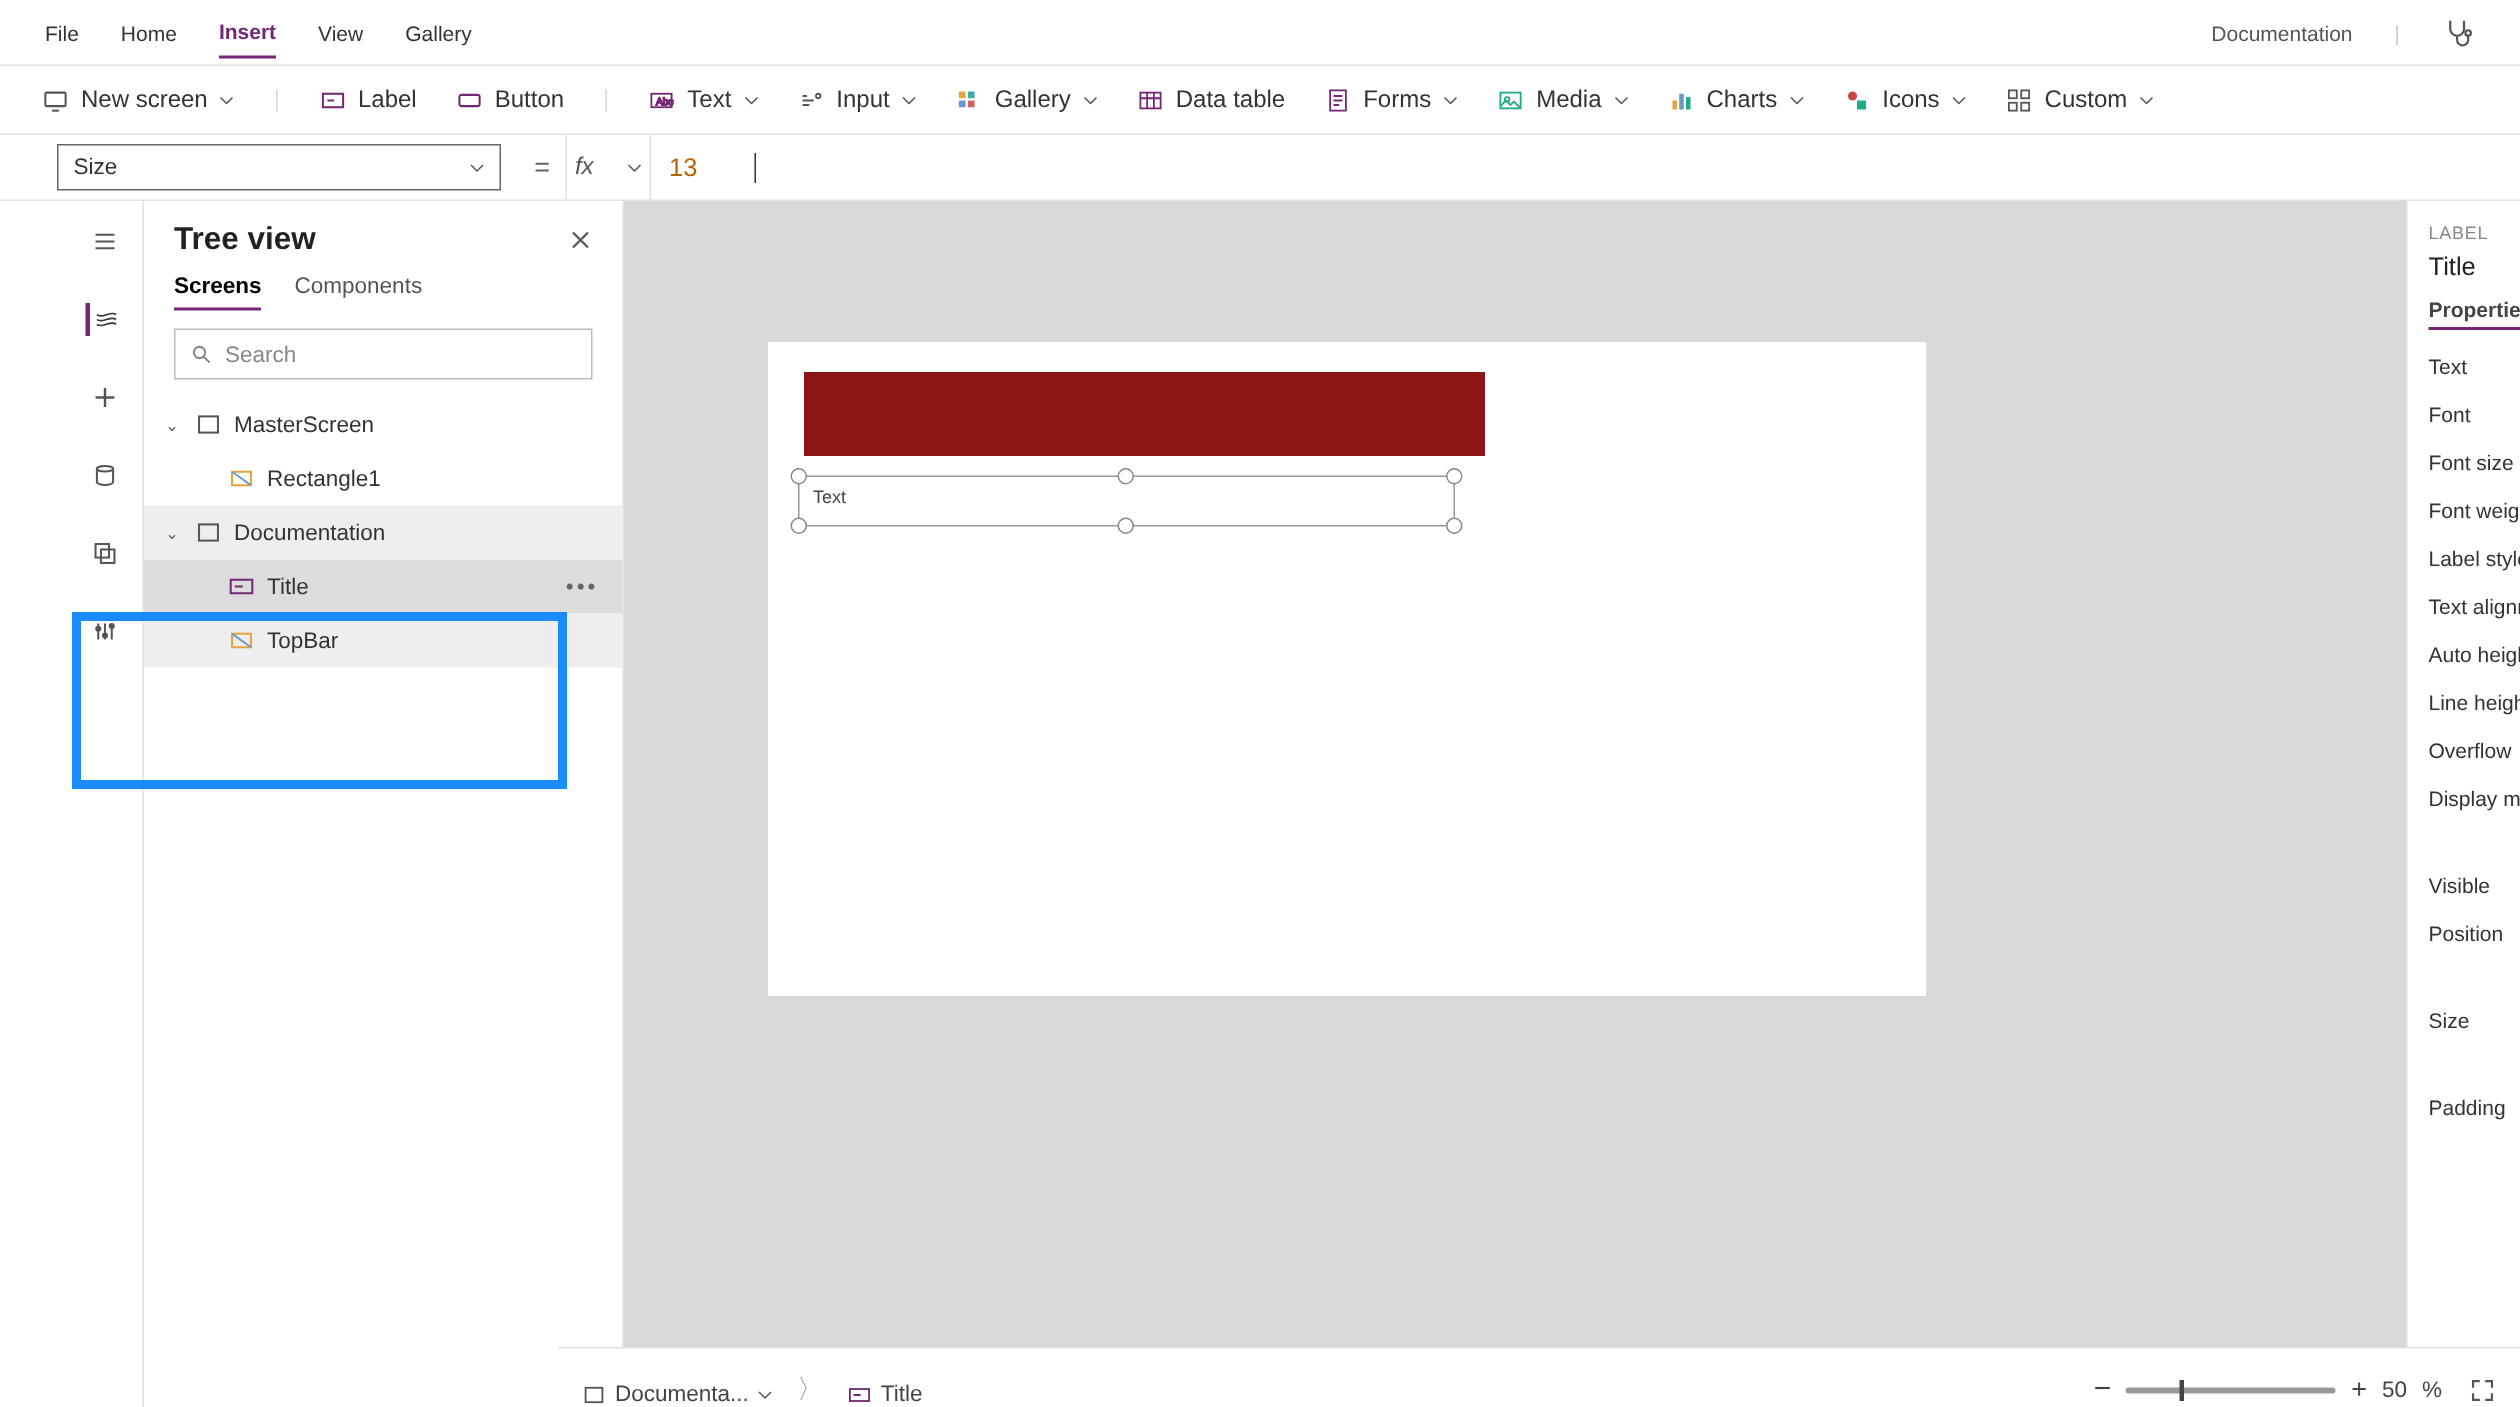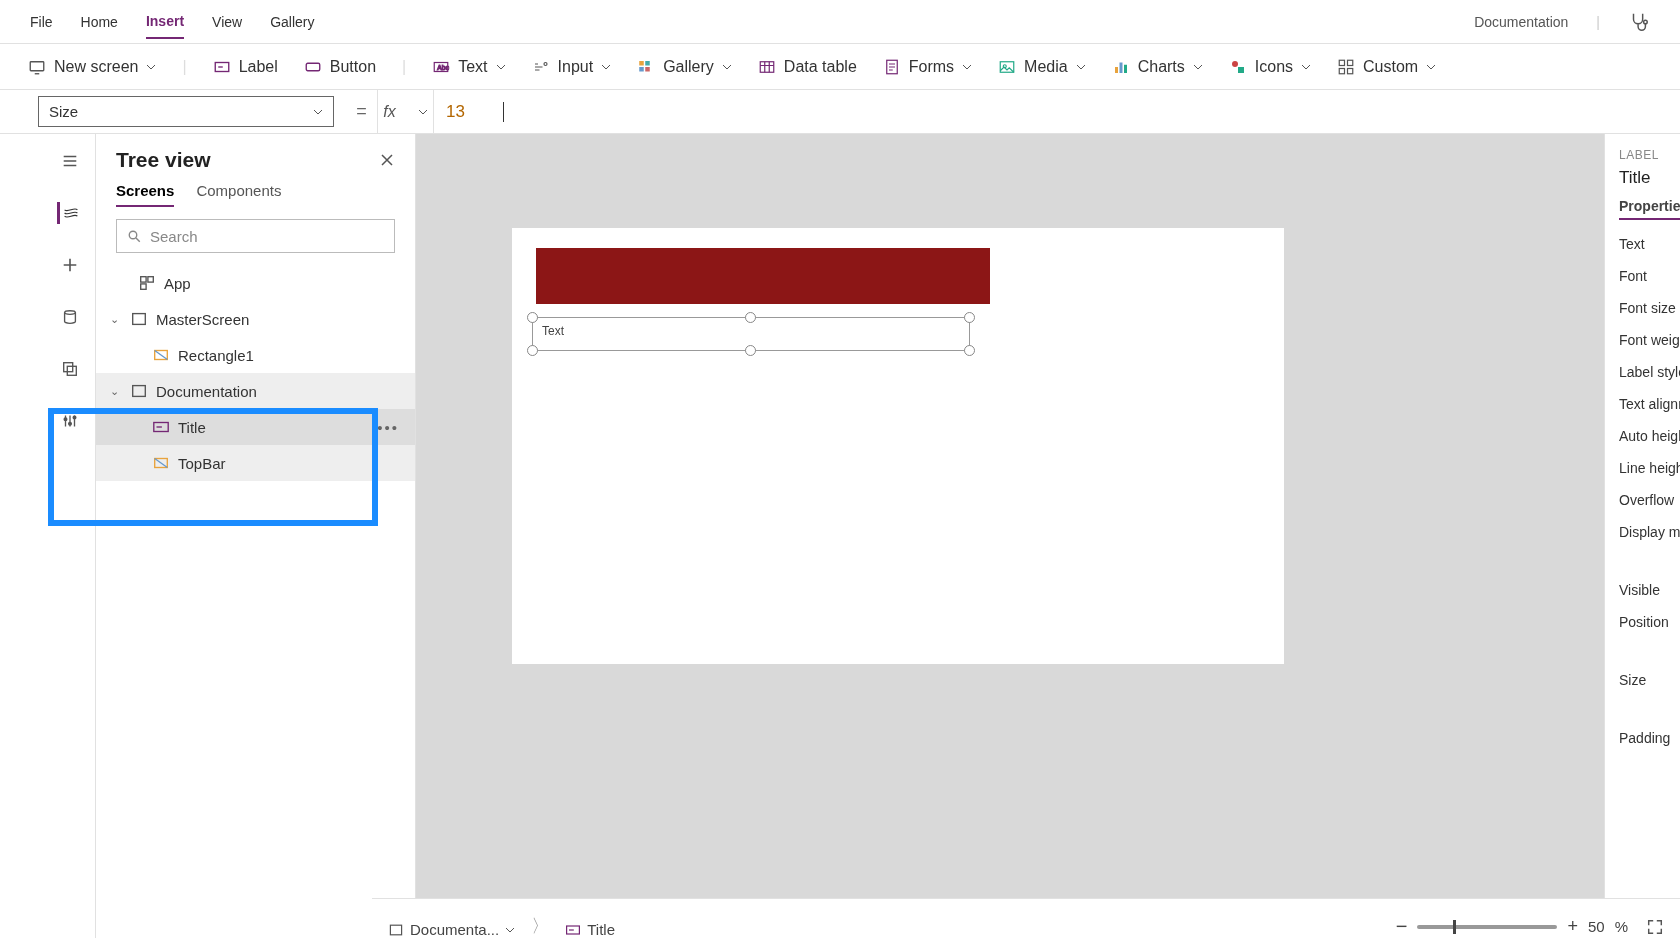--- a/index.html
+++ b/index.html
@@ -326,29 +326,20 @@
     <div class="search-wrap">
       <div class="search-box">
         <svg width="15" height="15" viewBox="0 0 20 20" fill="none" stroke="#888" stroke-width="1.8">
             <circle cx="8" cy="8" r="5"></circle>
             <path d="M12 12l5 5"></path>
           </svg>
         <span>Search</span>
       </div>
     </div>
     <div class="tree-list">
-      <div class="tnode">
-        <span class="exp"></span>
-        <svg class="ticon" viewBox="0 0 20 20" fill="none" stroke="#555" stroke-width="1.5">
-            <rect x="3" y="3" width="6" height="6"></rect>
-            <rect x="11" y="3" width="6" height="6"></rect>
-            <rect x="3" y="11" width="6" height="6"></rect>
-          </svg>
-        <span>App</span>
-      </div>
       <div class="tnode" style="padding-left:14px">
         <span class="exp">⌄</span>
         <svg class="ticon" viewBox="0 0 20 20" fill="none" stroke="#555" stroke-width="1.5">
             <rect x="3" y="4" width="14" height="12"></rect>
           </svg>
         <span>MasterScreen</span>
       </div>
       <div class="tnode indent2">
         <svg class="ticon" viewBox="0 0 20 20" fill="none" stroke="#e8a33d" stroke-width="1.5">
             <rect x="3" y="5" width="14" height="10"></rect>

